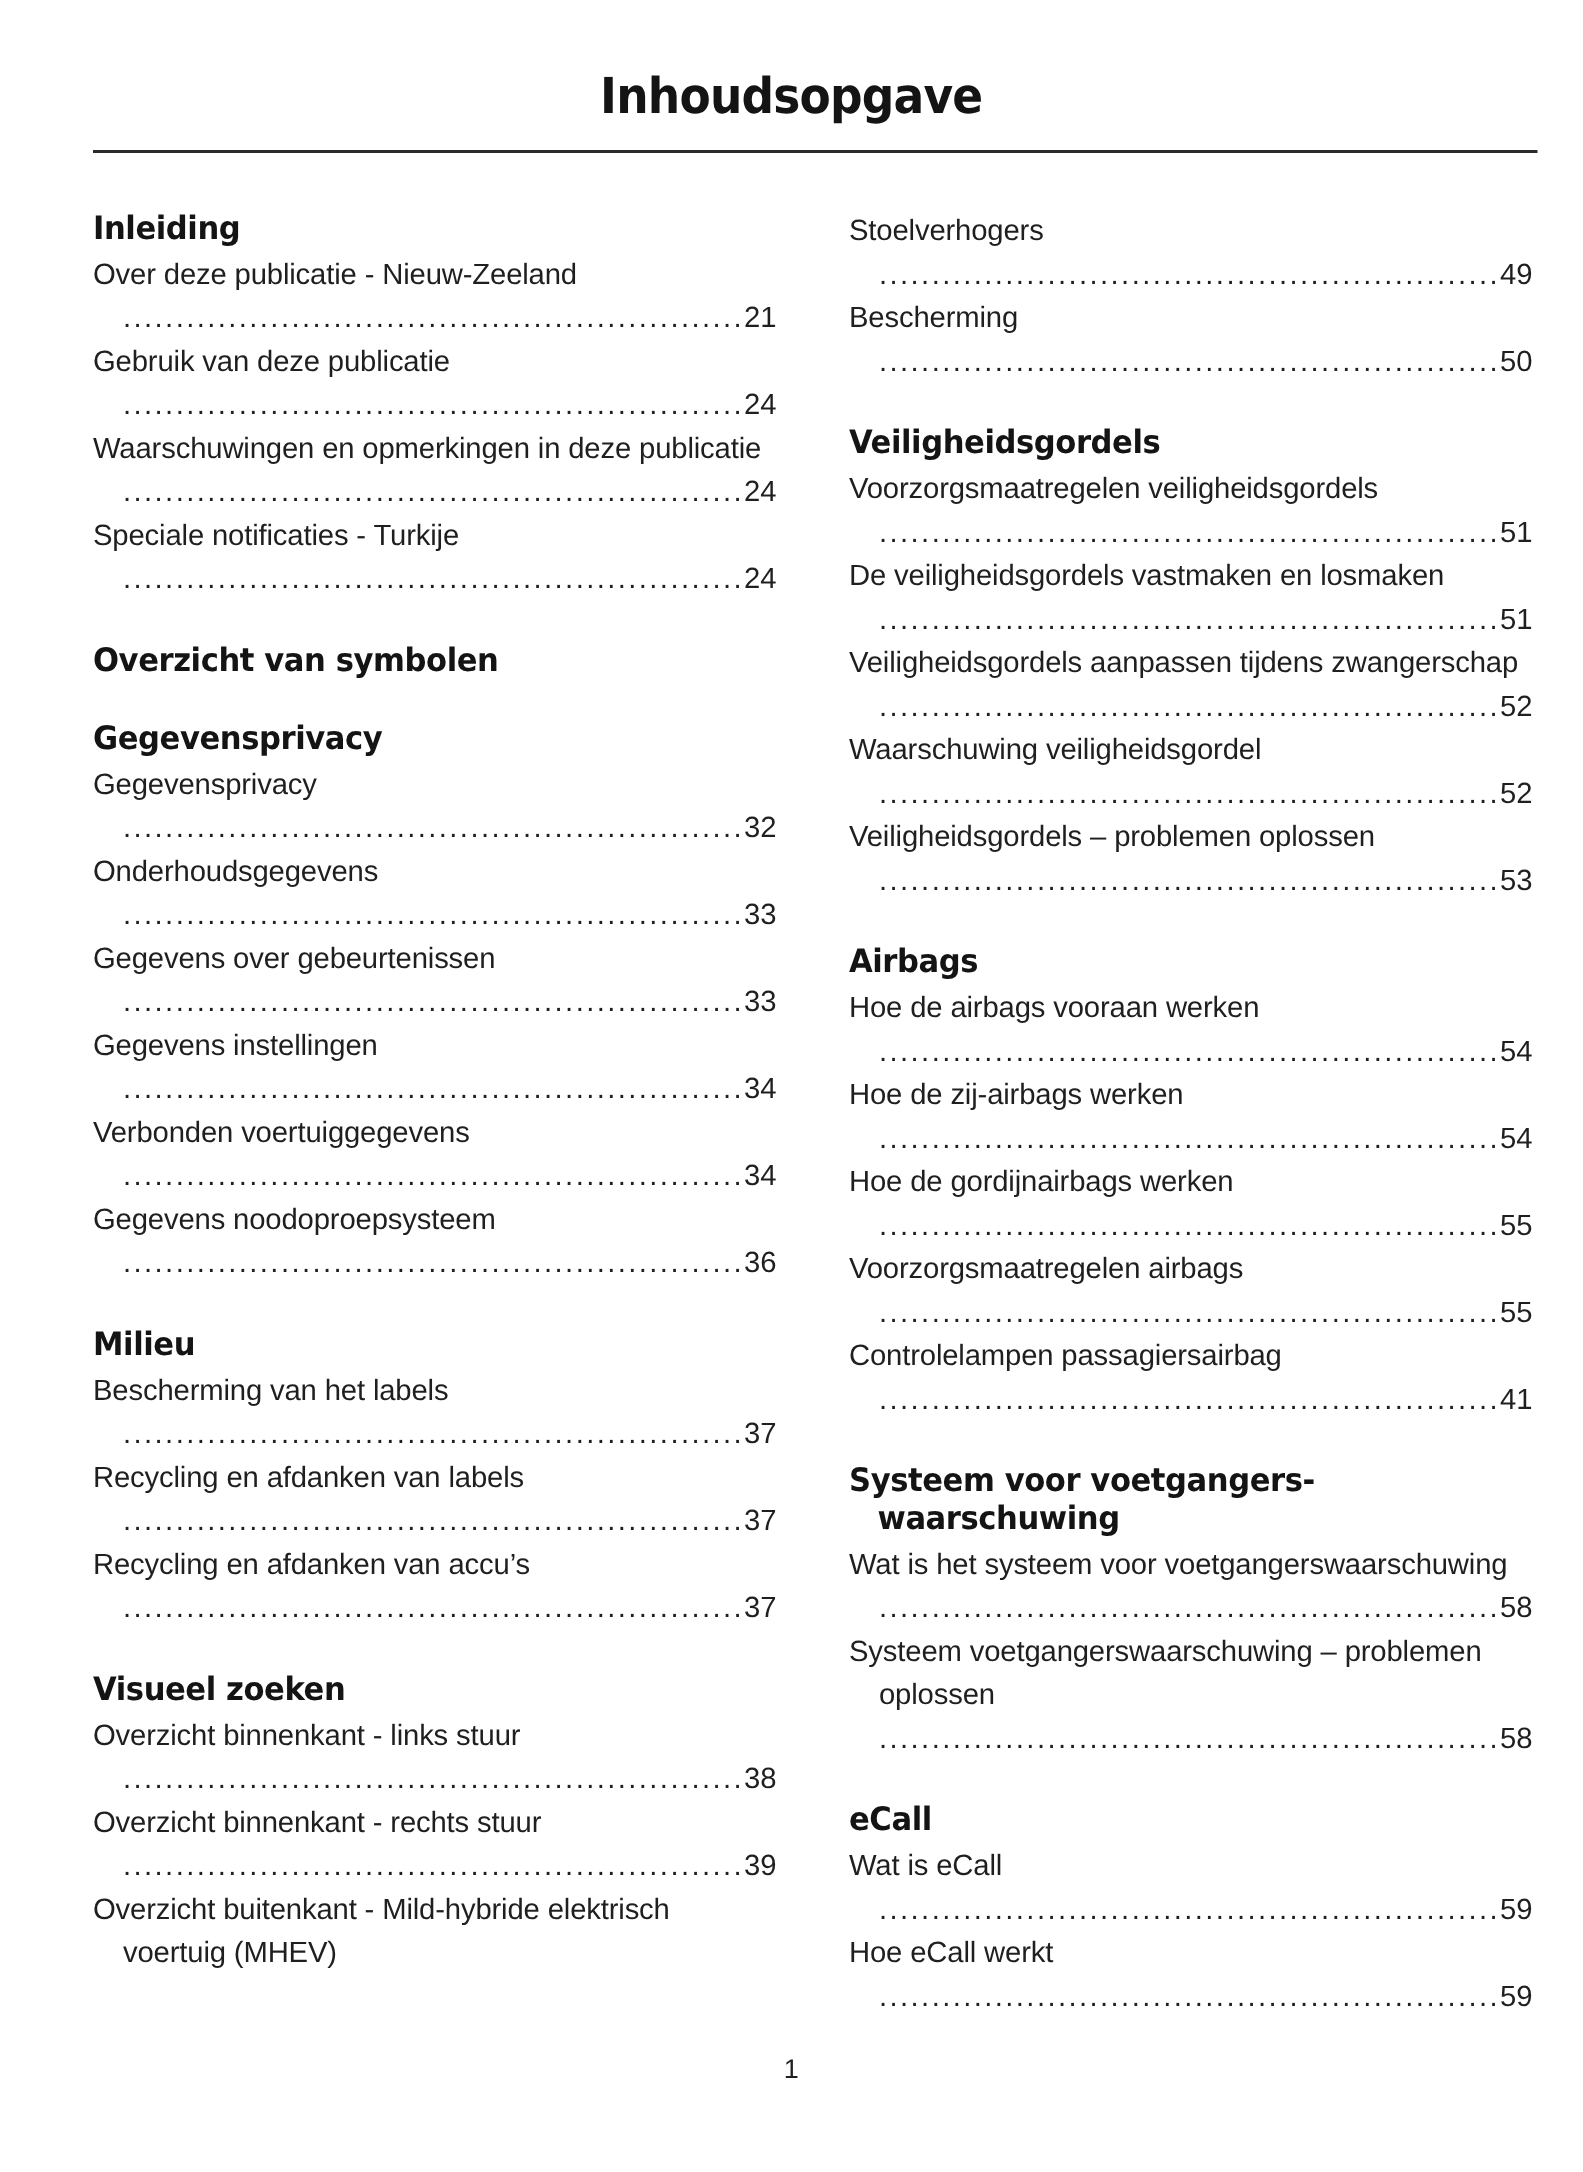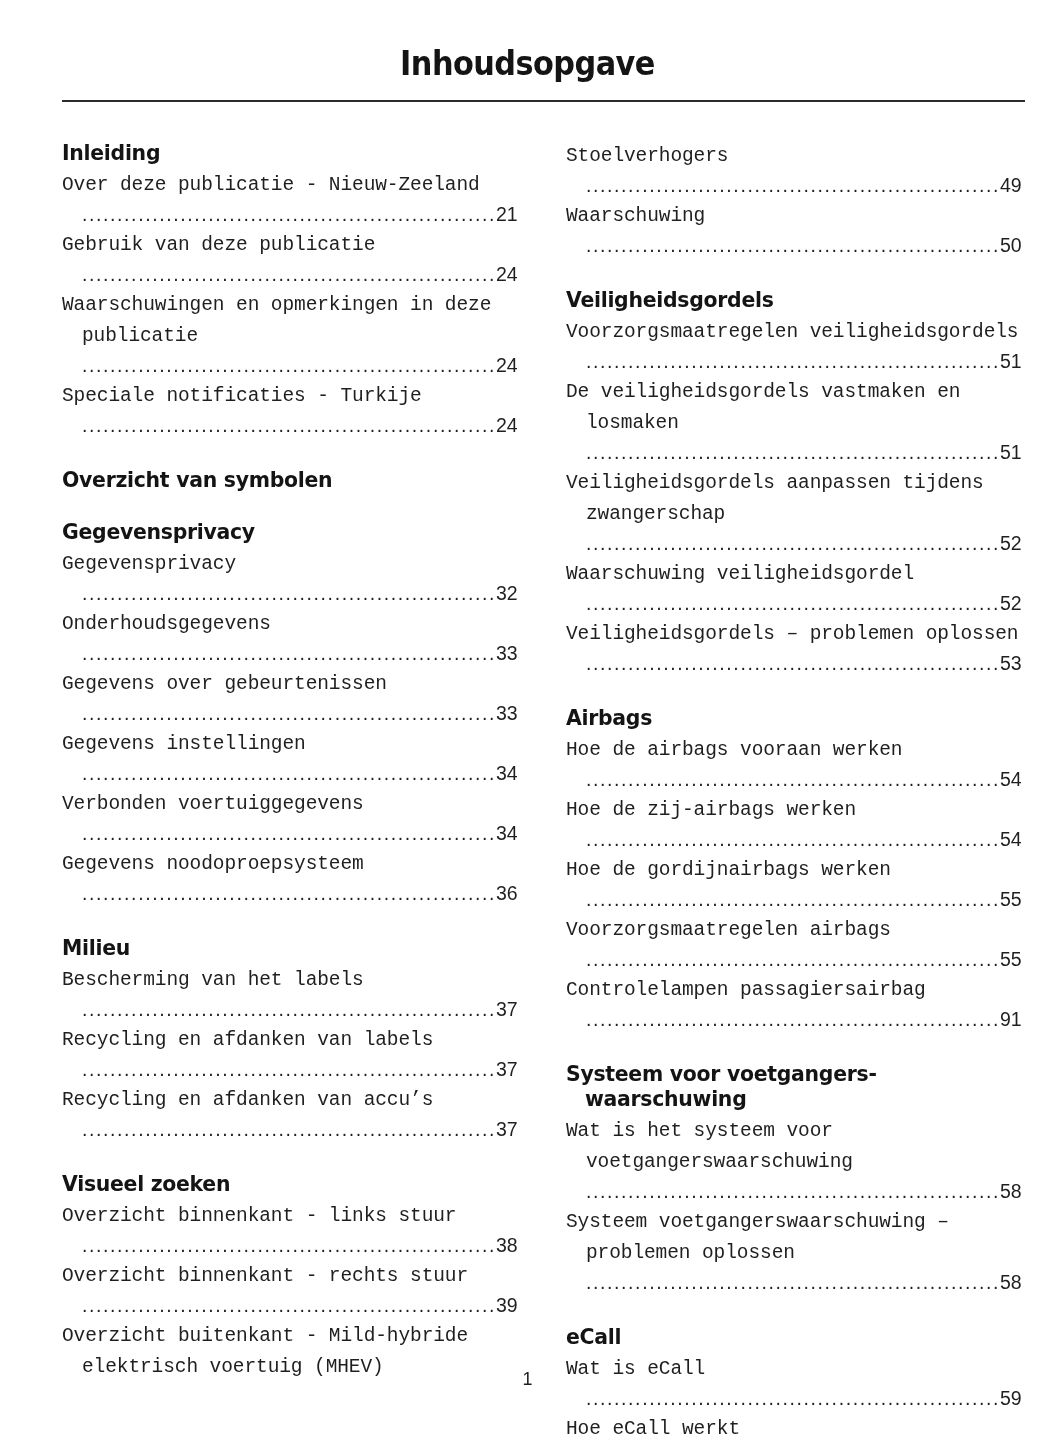--- a/index.html
+++ b/index.html
@@ -76,21 +76,20 @@
     font-size: 19.5px;
     line-height: 29px;
     color: #1f1f1f;
     margin: 0;
     padding-left: 20px;
     text-indent: -20px;
     letter-spacing: -0.1px;
   }
   .entry-text {
     display: inline;
-    font-family: Liberation Mono, monospace;
   }
   .dots {
     letter-spacing: 1.6px;
     color: #1f1f1f;
   }
   .pageno {
     color: #1f1f1f;
     text-align: right;
   }
 
@@ -141,37 +140,37 @@
       <div class="section">
         <div class="section-heading">Visueel zoeken</div>
         <p class="entry"><span class="entry-text">Overzicht binnenkant - links stuur</span><span class="dots"> ...........................................................</span><span class="pageno">38</span></p>
         <p class="entry"><span class="entry-text">Overzicht binnenkant - rechts stuur</span><span class="dots"> ...........................................................</span><span class="pageno">39</span></p>
         <p class="entry"><span class="entry-text">Overzicht buitenkant - Mild-hybride elektrisch voertuig (MHEV)</span></p>
       </div>
     </div>
   <div class="col" id="right-col">
       <div class="section">
         <p class="entry"><span class="entry-text">Stoelverhogers</span><span class="dots"> ...........................................................</span><span class="pageno">49</span></p>
-        <p class="entry"><span class="entry-text">Waarschuwing</span><span class="dots"> ...........................................................</span><span class="pageno">50</span></p>
+        <p class="entry"><span class="entry-text">Bescherming</span><span class="dots"> ...........................................................</span><span class="pageno">50</span></p>
       </div>
       <div class="section">
         <div class="section-heading">Veiligheidsgordels</div>
         <p class="entry"><span class="entry-text">Voorzorgsmaatregelen veiligheidsgordels</span><span class="dots"> ...........................................................</span><span class="pageno">51</span></p>
         <p class="entry"><span class="entry-text">De veiligheidsgordels vastmaken en losmaken</span><span class="dots"> ...........................................................</span><span class="pageno">51</span></p>
         <p class="entry"><span class="entry-text">Veiligheidsgordels aanpassen tijdens zwangerschap</span><span class="dots"> ...........................................................</span><span class="pageno">52</span></p>
         <p class="entry"><span class="entry-text">Waarschuwing veiligheidsgordel</span><span class="dots"> ...........................................................</span><span class="pageno">52</span></p>
         <p class="entry"><span class="entry-text">Veiligheidsgordels – problemen oplossen</span><span class="dots"> ...........................................................</span><span class="pageno">53</span></p>
       </div>
       <div class="section">
         <div class="section-heading">Airbags</div>
         <p class="entry"><span class="entry-text">Hoe de airbags vooraan werken</span><span class="dots"> ...........................................................</span><span class="pageno">54</span></p>
         <p class="entry"><span class="entry-text">Hoe de zij-airbags werken</span><span class="dots"> ...........................................................</span><span class="pageno">54</span></p>
         <p class="entry"><span class="entry-text">Hoe de gordijnairbags werken</span><span class="dots"> ...........................................................</span><span class="pageno">55</span></p>
         <p class="entry"><span class="entry-text">Voorzorgsmaatregelen airbags</span><span class="dots"> ...........................................................</span><span class="pageno">55</span></p>
-        <p class="entry"><span class="entry-text">Controlelampen passagiersairbag</span><span class="dots"> ...........................................................</span><span class="pageno">91</span></p>
+        <p class="entry"><span class="entry-text">Controlelampen passagiersairbag</span><span class="dots"> ...........................................................</span><span class="pageno">41</span></p>
       </div>
       <div class="section">
         <div class="section-heading">Systeem voor voetgangers-waarschuwing</div>
         <p class="entry"><span class="entry-text">Wat is het systeem voor voetgangerswaarschuwing</span><span class="dots"> ...........................................................</span><span class="pageno">58</span></p>
         <p class="entry"><span class="entry-text">Systeem voetgangerswaarschuwing – problemen oplossen</span><span class="dots"> ...........................................................</span><span class="pageno">58</span></p>
       </div>
       <div class="section">
         <div class="section-heading">eCall</div>
         <p class="entry"><span class="entry-text">Wat is eCall</span><span class="dots"> ...........................................................</span><span class="pageno">59</span></p>
         <p class="entry"><span class="entry-text">Hoe eCall werkt</span><span class="dots"> ...........................................................</span><span class="pageno">59</span></p>

